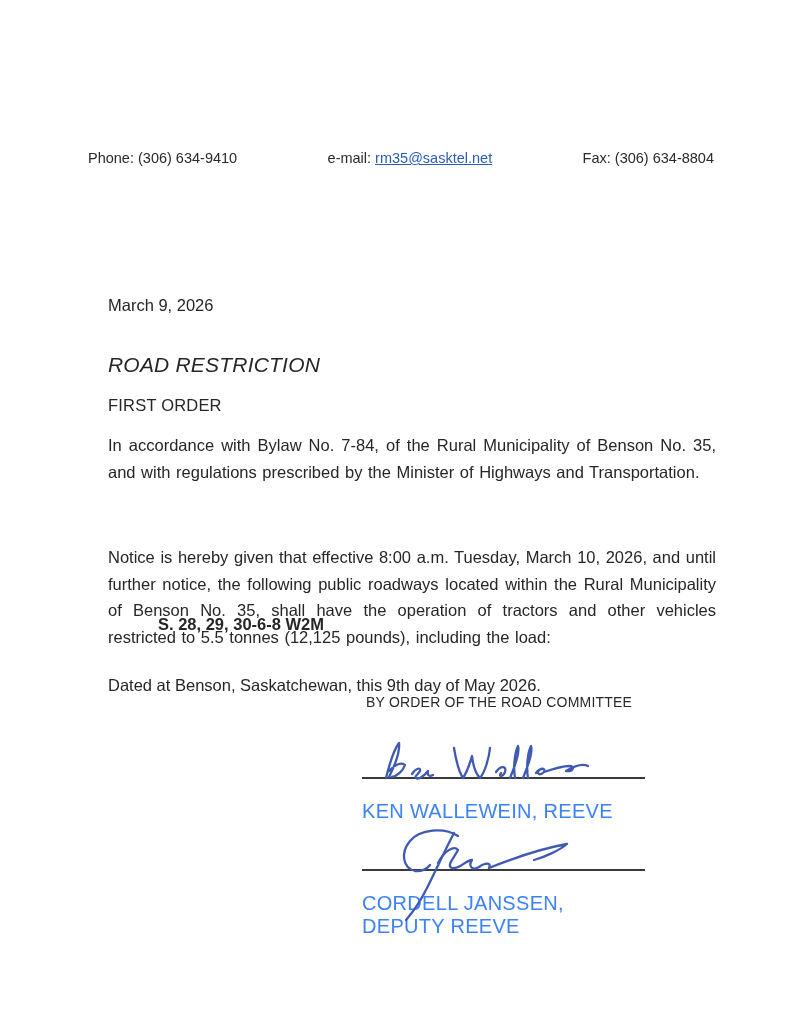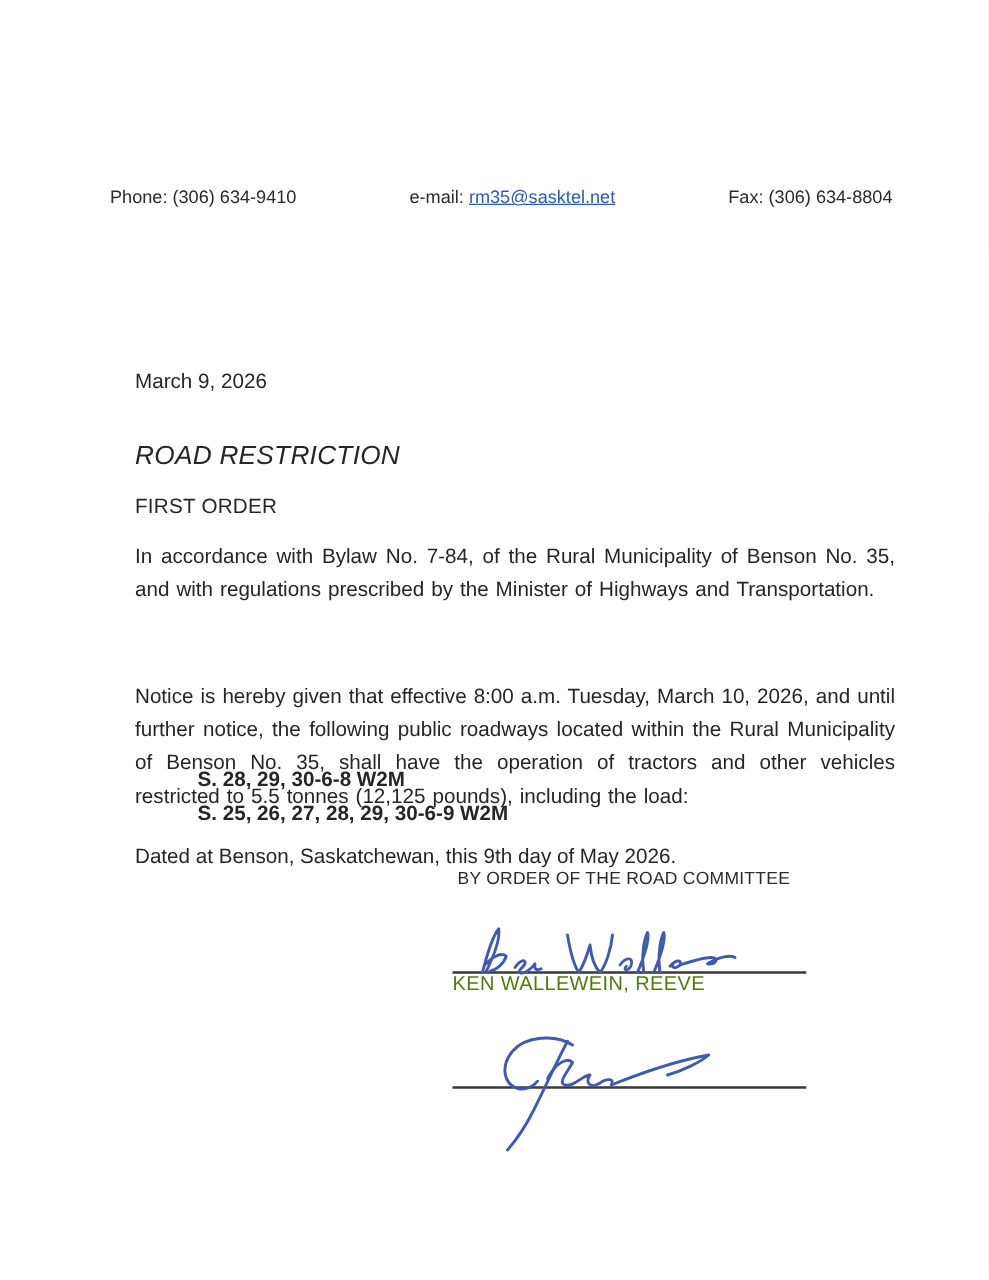--- a/index.html
+++ b/index.html
@@ -70,21 +70,21 @@
   }
   
   .sig-block{position:absolute;left:362px;width:283px;}
   .sig-block-1{top:736px;}
   .sig-block-2{top:828px;}
   .sig-svg{display:block;width:283px;overflow:visible;position:relative;z-index:2;}
   .sig-svg-1{height:44px;margin-bottom:-3px;}
   .sig-svg-2{height:44px;margin-bottom:-3px;}
   .sig-svg path{fill:none;stroke:var(--ink);stroke-width:2.3;stroke-linecap:round;stroke-linejoin:round;}
   .sig-line{border-top:2px solid var(--rule);width:283px;}
-  .sig-name{font-size:16px;letter-spacing:0.3px;padding-top:0;color:#4d7c0f;}
+  .sig-name{font-size:20px;letter-spacing:0.3px;padding-top:21px;color:#3b82f6;}
 </style>
 </head>
 <body>
 
 <div class="page">
 
 
   <div class="contact-row">
     <span>Phone: (306) 634-9410</span>
     <span><span>e-mail: </span><a class="email-link">rm35@sasktel.net</a></span>
@@ -96,21 +96,20 @@
   <div class="body-col subject-line">ROAD RESTRICTION</div>
 
   <div class="body-col order-line">FIRST ORDER</div>
 
   <div class="body-col para para1">In accordance with Bylaw No. 7-84, of the Rural Municipality of Benson No. 35, and with regulations prescribed by the Minister of Highways and Transportation.</div>
 
   <div class="body-col para para2">Notice is hereby given that effective 8:00 a.m. Tuesday, March 10, 2026, and until further notice, the following public roadways located within the Rural Municipality of Benson No. 35, shall have the operation of tractors and other vehicles restricted to 5.5 tonnes (12,125 pounds), including the load:</div>
 
   <div class="road-list">
     <div>S. 28, 29, 30-6-8 W2M</div>
-    <div>S. 25, 26, 27, 28, 29, 30-6-9 W2M</div>
   </div>
 
   <div class="body-col dated-line">Dated at Benson, Saskatchewan, this 9th day of May 2026.</div>
 
   <div class="by-order">BY ORDER OF THE ROAD COMMITTEE</div>
 
   <div class="sig-block sig-block-1">
     <svg class="sig-svg sig-svg-1" viewBox="0 0 283 44" xmlns="http://www.w3.org/2000/svg">
       <path d="M24 42 C28 26 33 12 37 7 C38 15 33 29 27 41 M27 35 C33 28 40 26 43 29 C41 35 35 40 30 41"></path>
       <path d="M50 38 C54 32 59 31 58 35 C56 39 52 40 54 42 C57 44 63 39 66 35 C65 39 67 41 71 39"></path>
@@ -126,15 +125,16 @@
   </div>
 
   <div class="sig-block sig-block-2">
     <svg class="sig-svg sig-svg-2" viewBox="0 0 283 44" xmlns="http://www.w3.org/2000/svg">
       <path d="M96 8 C82 -1 58 1 48 13 C38 25 41 40 53 43 C59 44 65 41 68 37"></path>
       <path d="M92 5 C85 18 75 40 65 60 C59 72 51 84 44 92"></path>
       <path d="M76 35 C82 23 92 17 96 22 C92 30 84 38 90 40 C97 42 104 32 110 32 C106 38 110 43 117 39 C124 34 130 35 127 40"></path>
       <path d="M127 40 C152 30 182 20 205 16 C198 22 183 29 172 32"></path>
     </svg>
     <div class="sig-line"></div>
+    <div class="sig-name">CORDELL JANSSEN, DEPUTY REEVE</div>
   </div>
 
 </div>
 
 </body></html>

